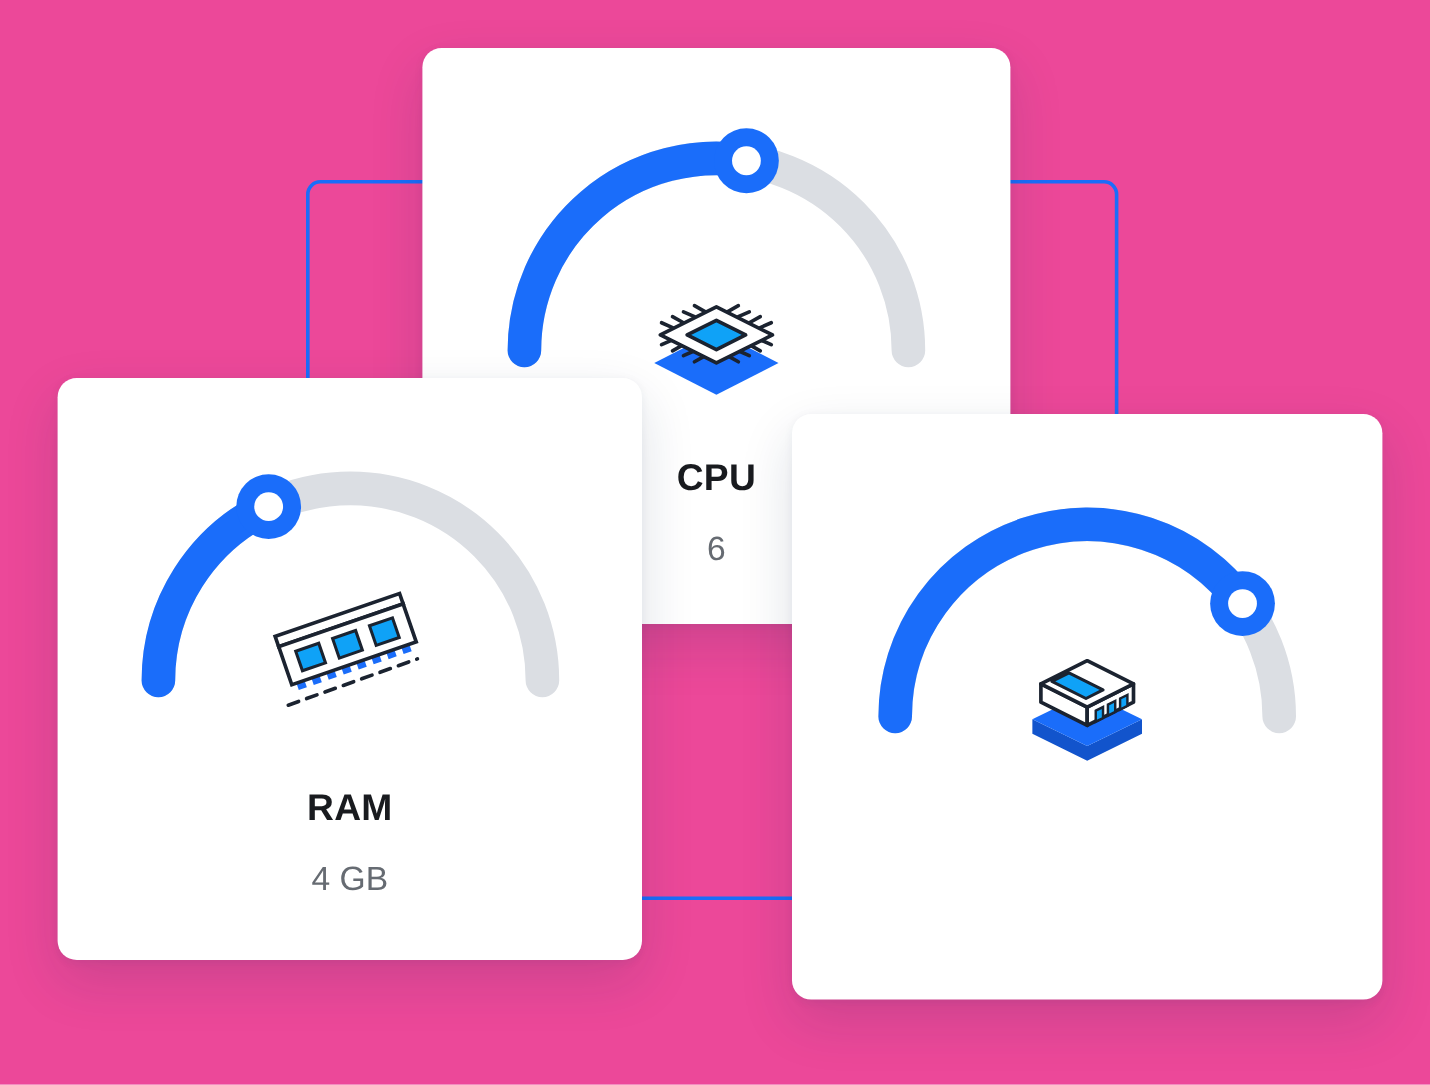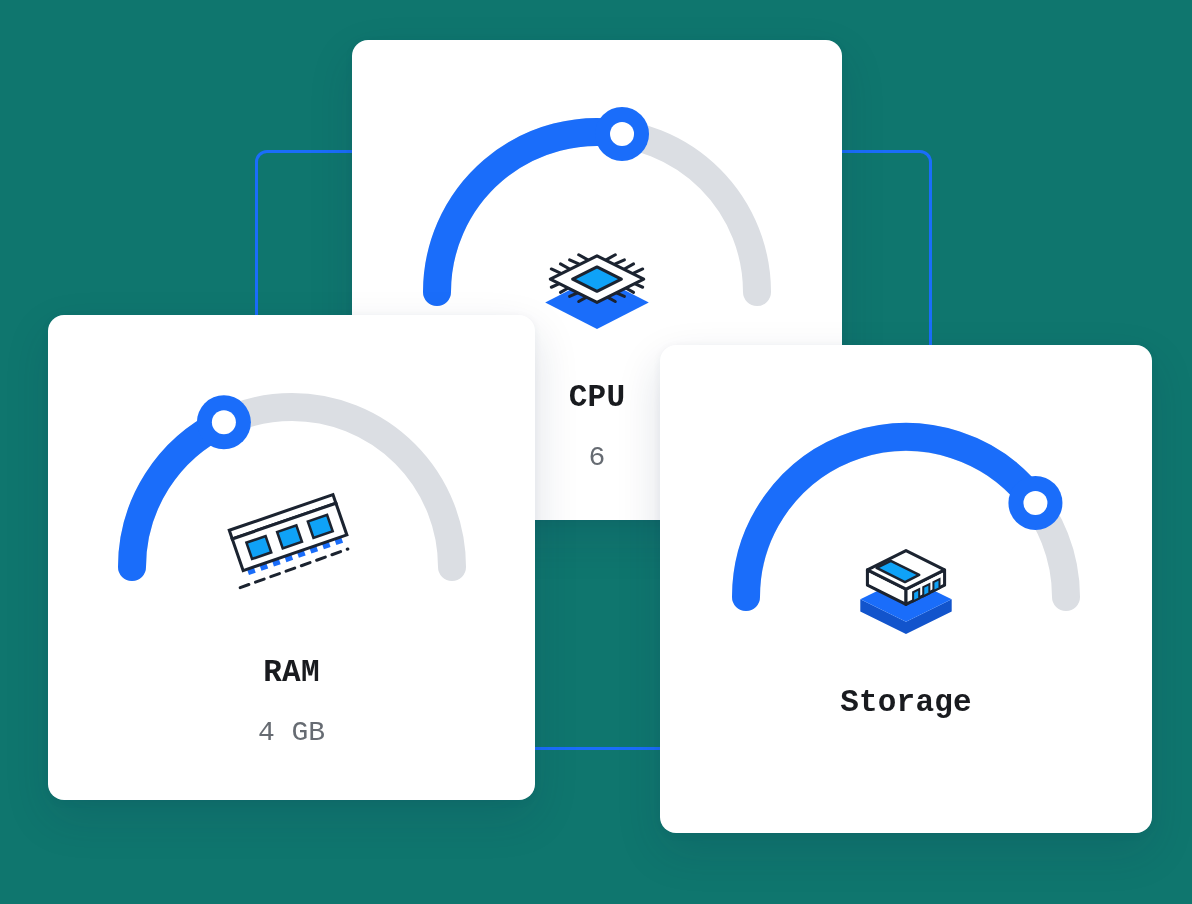--- a/index.html
+++ b/index.html
@@ -6,22 +6,21 @@
     margin: 0;
     padding: 0;
     background: #ffffff;
     font-family: "Liberation Sans", "DejaVu Sans", sans-serif;
   }
   .stage {
     position: relative;
     width: 1192px;
     height: 904px;
     overflow: hidden;
-    background: #0f766e;
-    font-family: Liberation Mono, monospace;
+    background: #ec4899;
   }
   .connector {
     position: absolute;
     left: 255px;
     top: 150px;
     width: 677px;
     height: 600px;
     border: 3px solid var(--accent, #1A6DFA);
     border-radius: 12px;
     z-index: 0;
@@ -166,16 +165,15 @@
         <polygon points="65,66 110,88 65,110 20,88" fill="#1A6DFA"></polygon>
         <polygon points="27,59 27,74 65,93 65,78" fill="#ffffff" stroke="#1B2330" stroke-width="3" stroke-linejoin="round"></polygon>
         <polygon points="65,78 65,93 103,74 103,59" fill="#ffffff" stroke="#1B2330" stroke-width="3" stroke-linejoin="round"></polygon>
         <polygon points="65,40 103,59 65,78 27,59" fill="#ffffff" stroke="#1B2330" stroke-width="3" stroke-linejoin="round"></polygon>
         <polygon points="50,50 78,64 64,71 36,57" fill="#0FA2F7" stroke="#1B2330" stroke-width="2.5" stroke-linejoin="round"></polygon>
         <polygon points="72,81 78,78 78,87 72,90" fill="#0FA2F7" stroke="#1B2330" stroke-width="2"></polygon>
         <polygon points="82,76 88,73 88,82 82,85" fill="#0FA2F7" stroke="#1B2330" stroke-width="2"></polygon>
         <polygon points="92,71 98,68 98,77 92,80" fill="#0FA2F7" stroke="#1B2330" stroke-width="2"></polygon>
       </svg>
     </div>
-    <h3 class="label">Storage</h3>
   </section>
 
 </div>
 
 </body></html>

